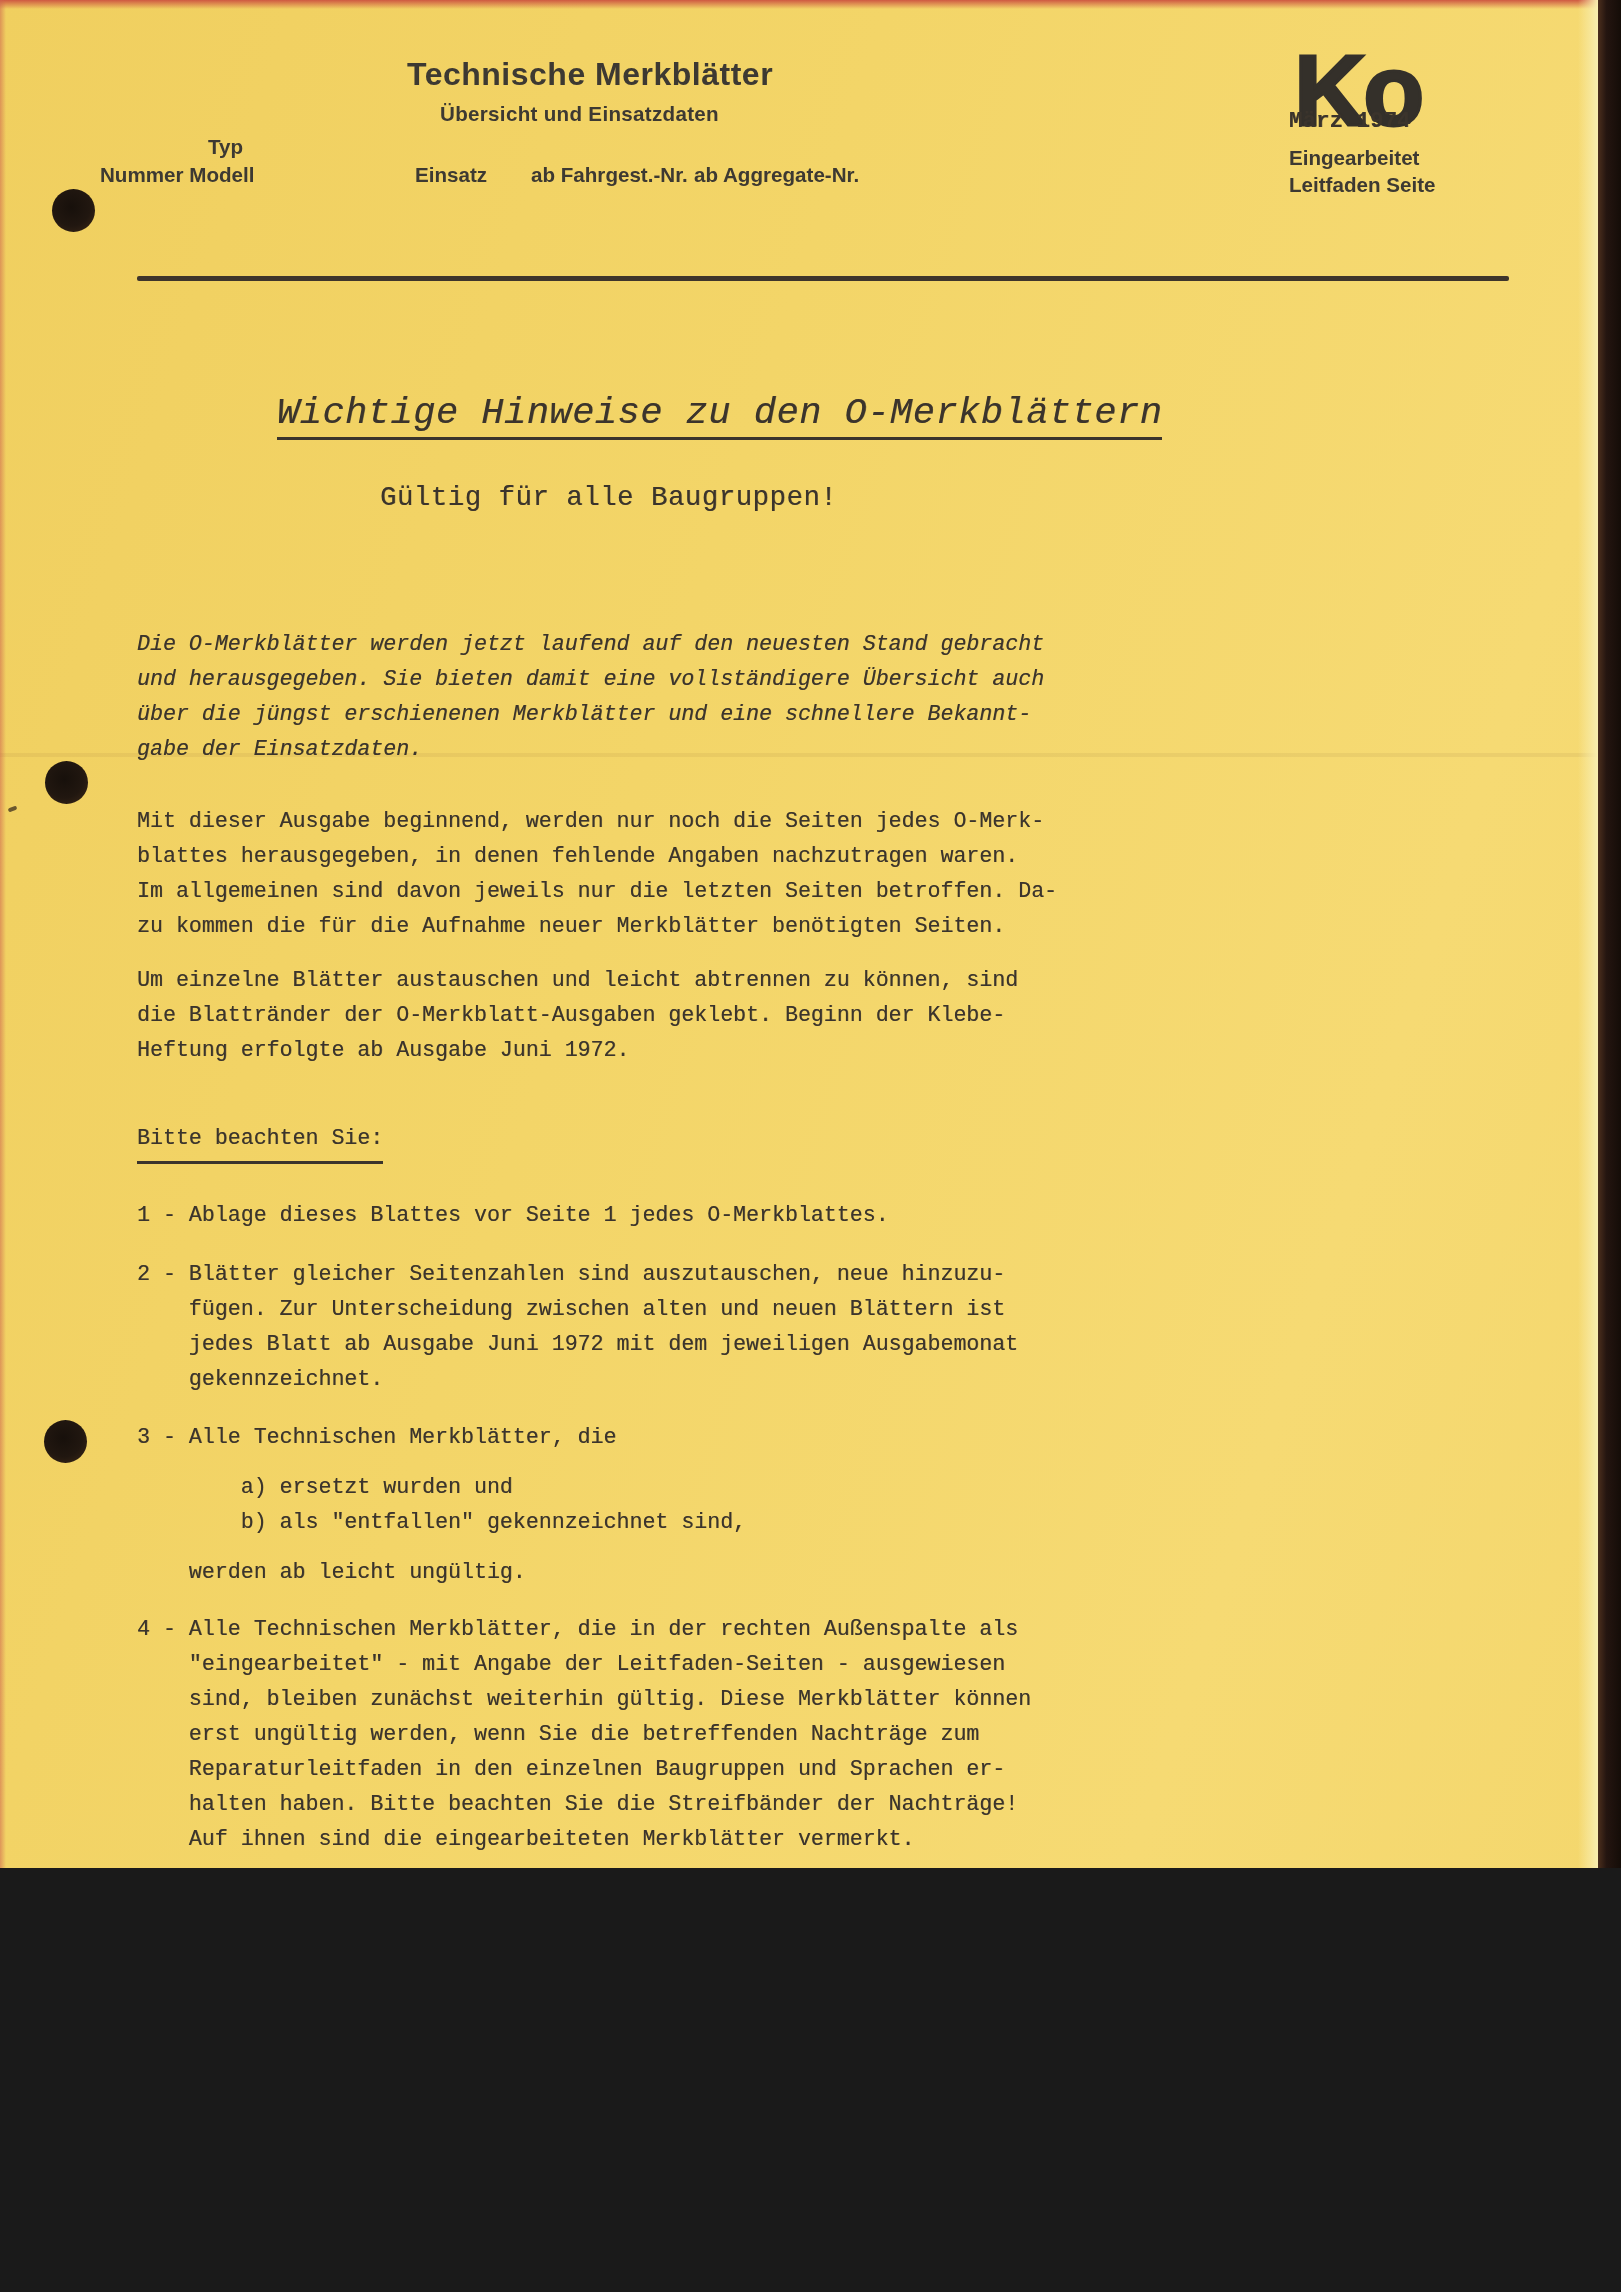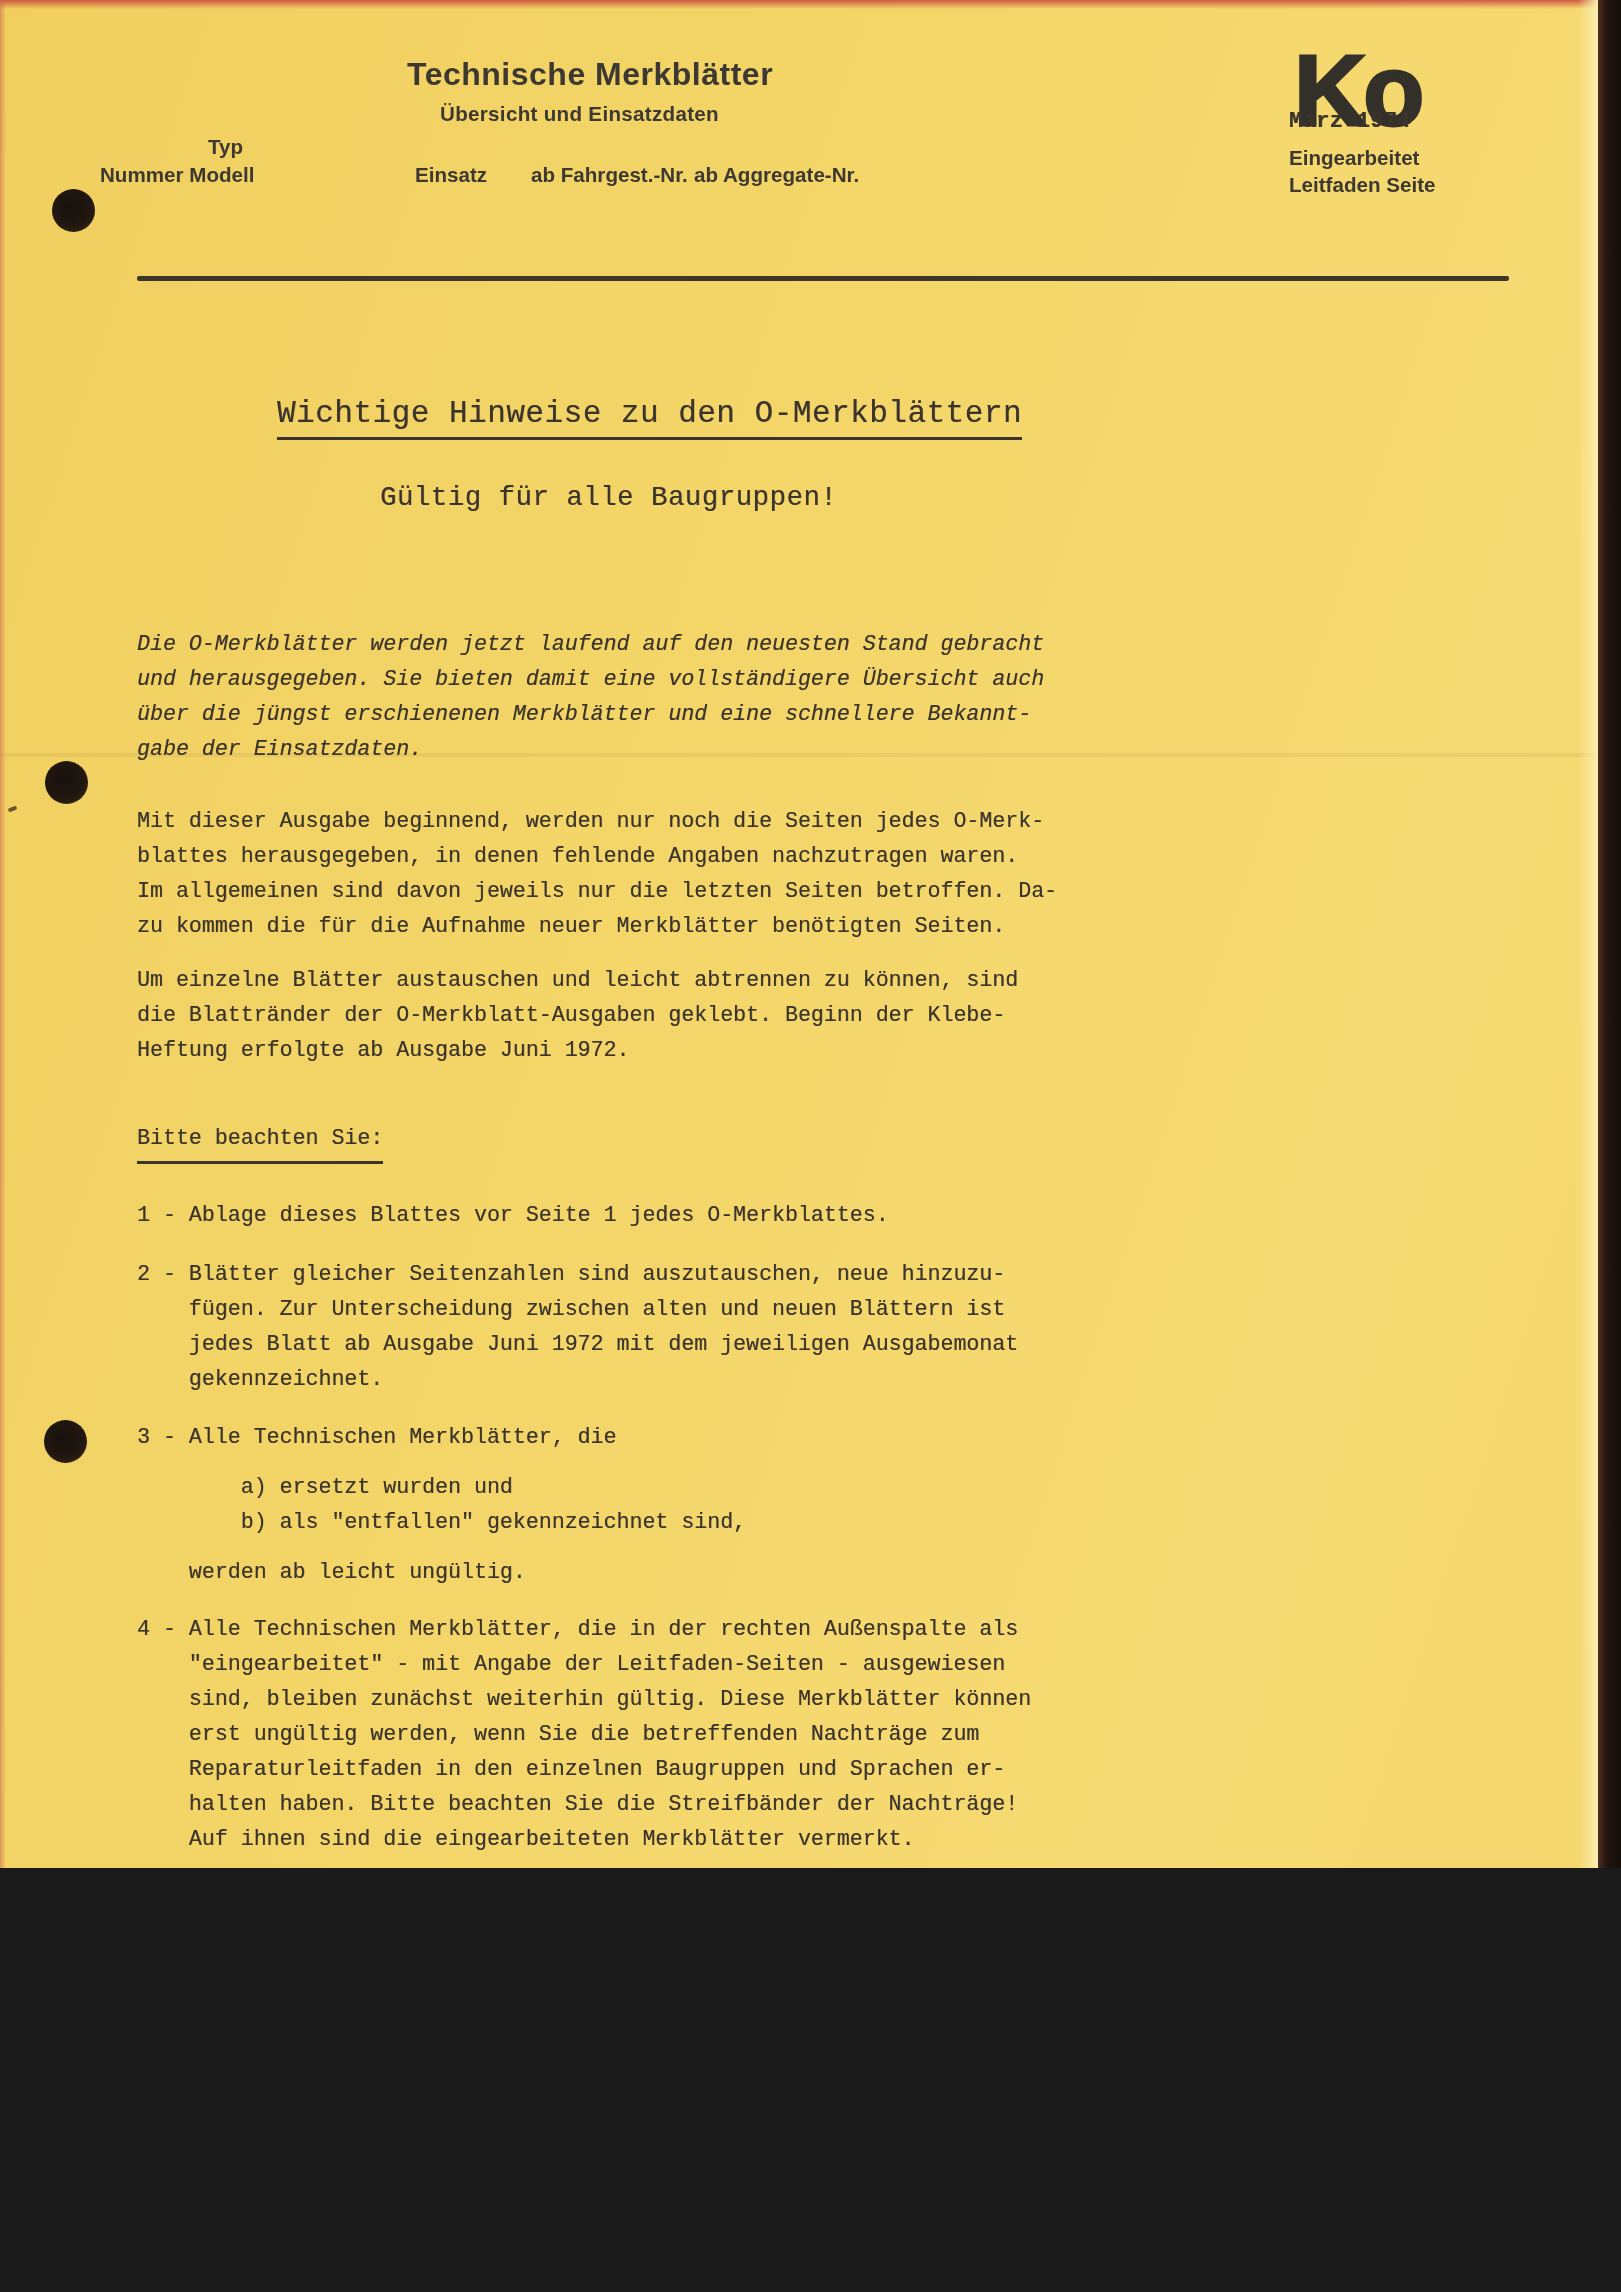--- a/index.html
+++ b/index.html
@@ -29,22 +29,22 @@
   .masthead-sub     { font-size:20.6px; letter-spacing:0.3px; }
   .masthead-col     { font-size:20.6px; }
   .logo {
     font-family:"Liberation Sans","DejaVu Sans",sans-serif;
     font-weight:bold; font-size:100px; line-height:98px;
     letter-spacing:-2.9px; color:#34302a;
     -webkit-text-stroke:2.9px #34302a;
   }
   .issue-date { font-weight:bold; font-size:22.5px; line-height:26.5px; }
   .doc-heading {
-    font-size:31px; letter-spacing:0.5px;
-    border-bottom:3.9px solid #3b342c; padding-bottom:5.9px;
+    font-size:37px; letter-spacing:0.5px;
+    border-bottom:3.9px solid #3b342c; padding-bottom:5.9px;font-style:italic;
   }
   .doc-subheading { font-size:27.4px; letter-spacing:0.5px; }
   .notice-heading {
     font-size:21.6px;
     border-bottom:3.9px solid #3b342c; padding-bottom:4.9px;
   }
   .rule { background:#3e352b; border-radius:2px; }
   .punch-hole {
     width:43px; height:43px; border-radius:50%;
     background:radial-gradient(circle at 45% 42%, #17100b 0%, #211710 55%, #2c1e13 72%, rgba(70,48,28,0.45) 86%, rgba(70,48,28,0) 100%);

